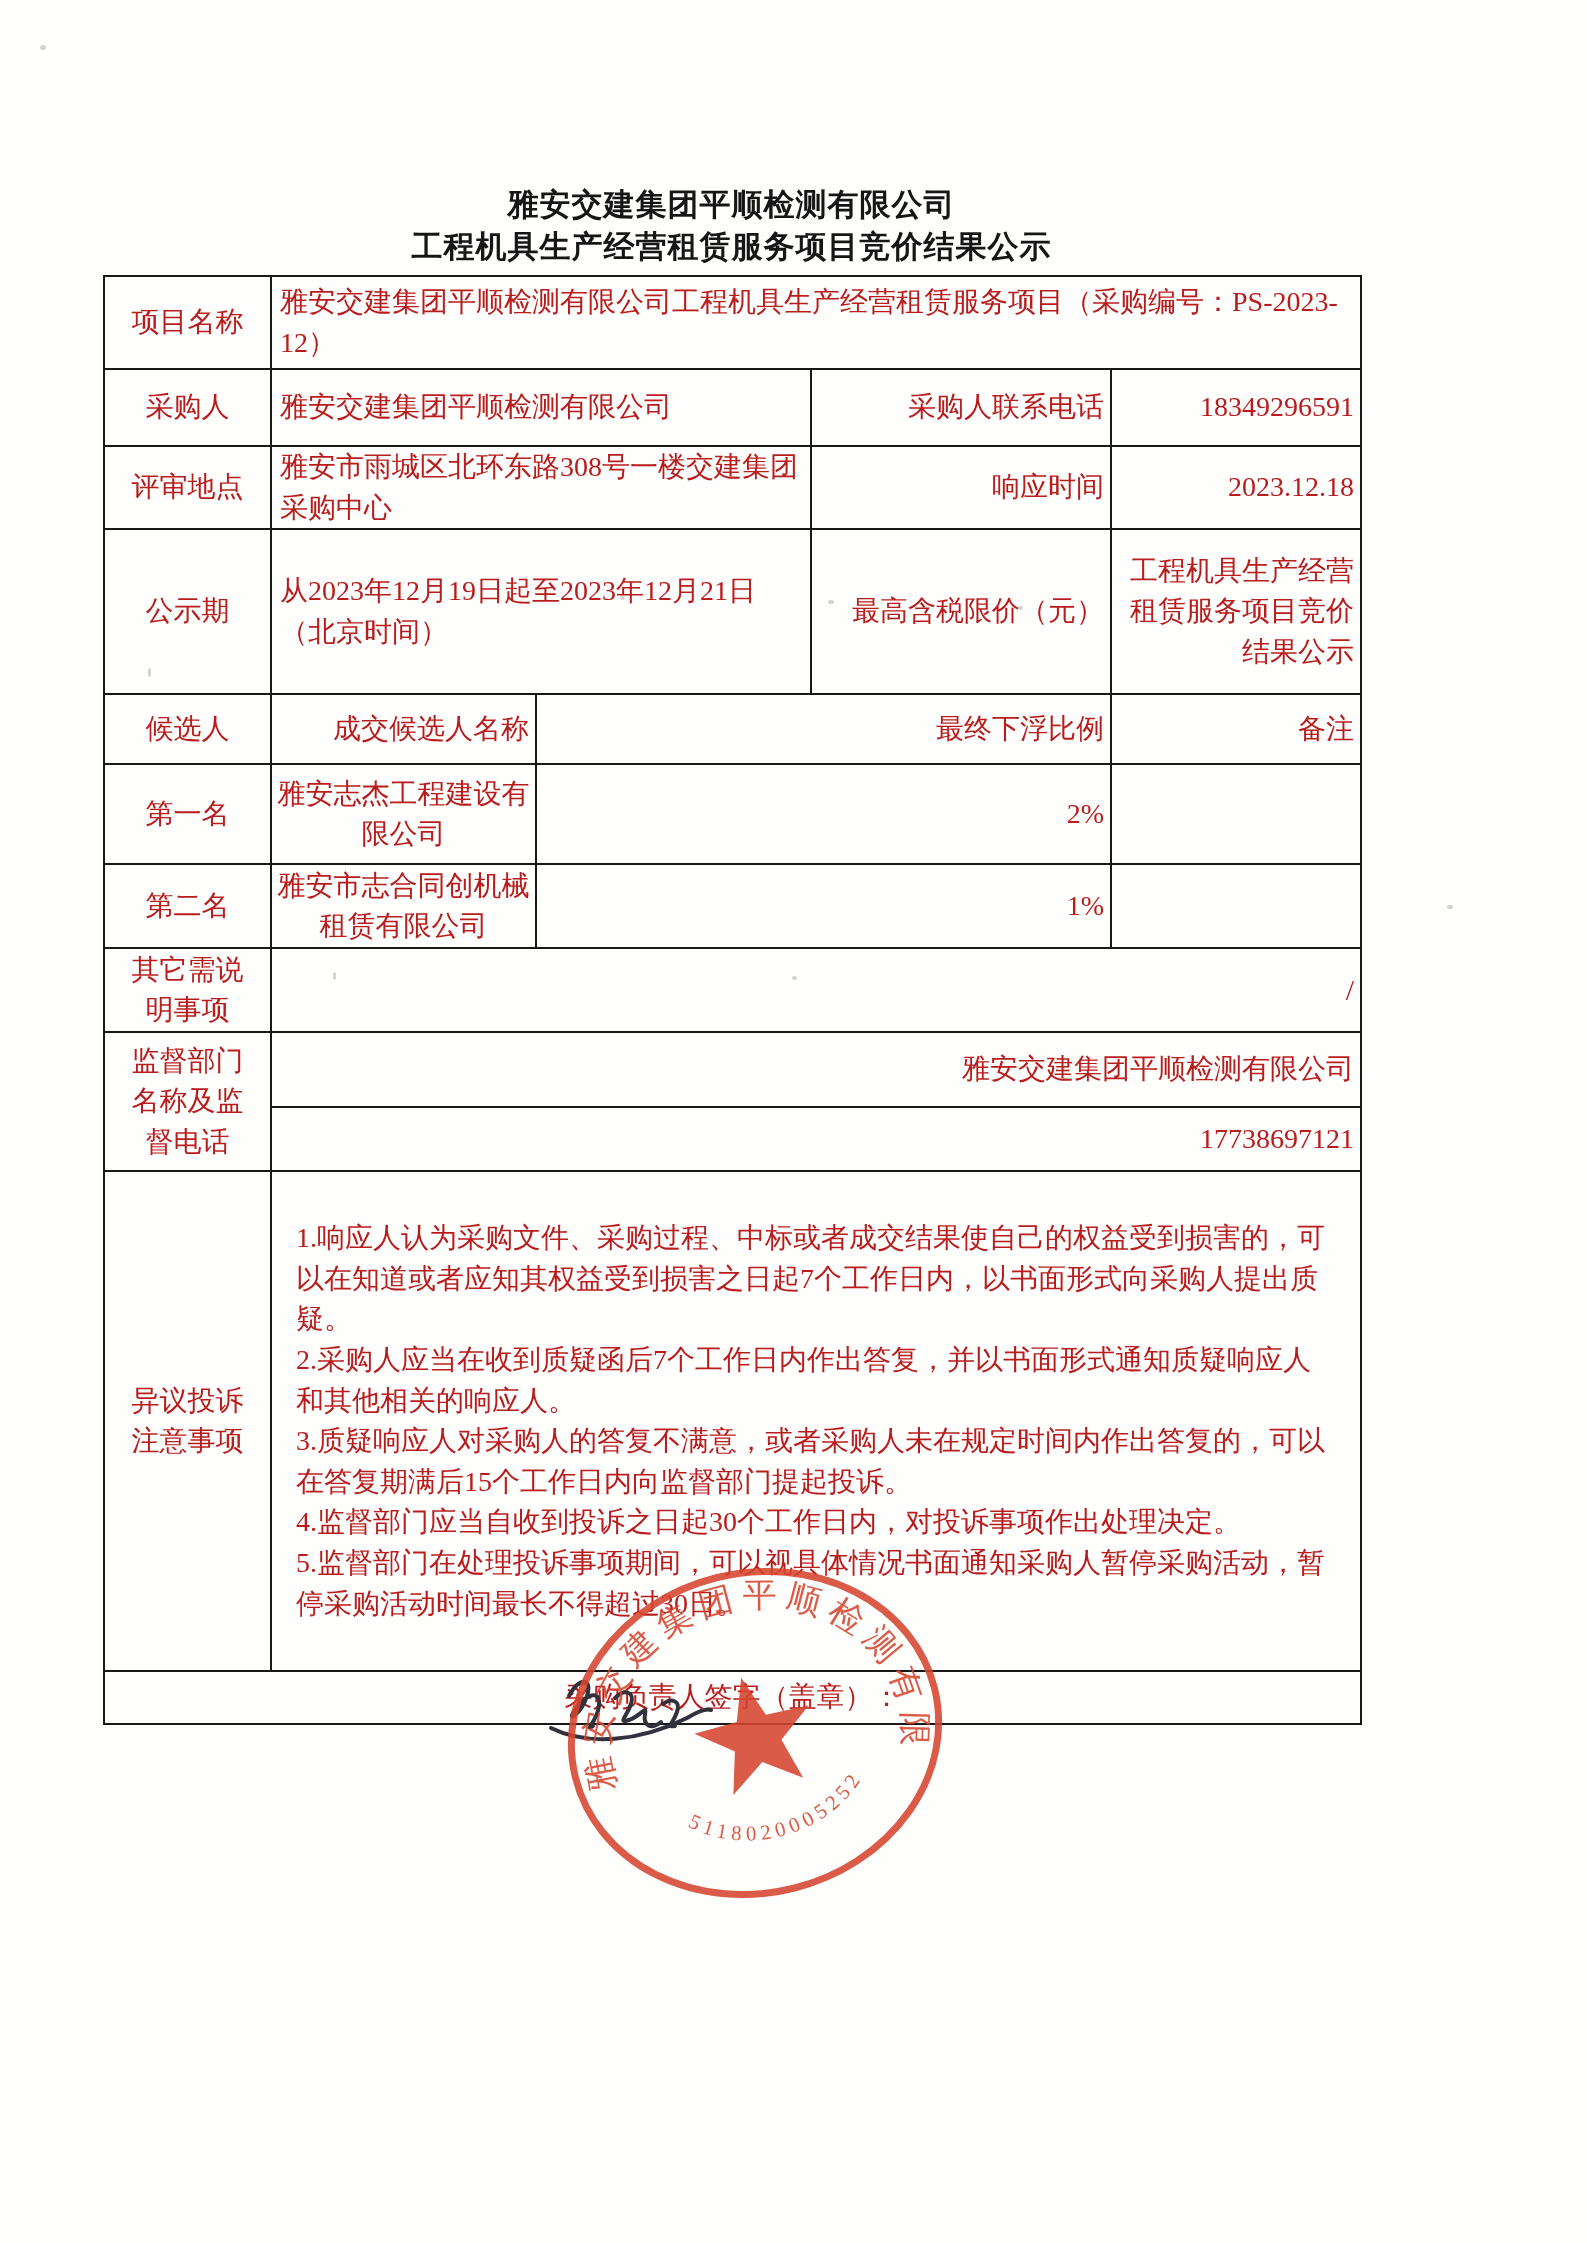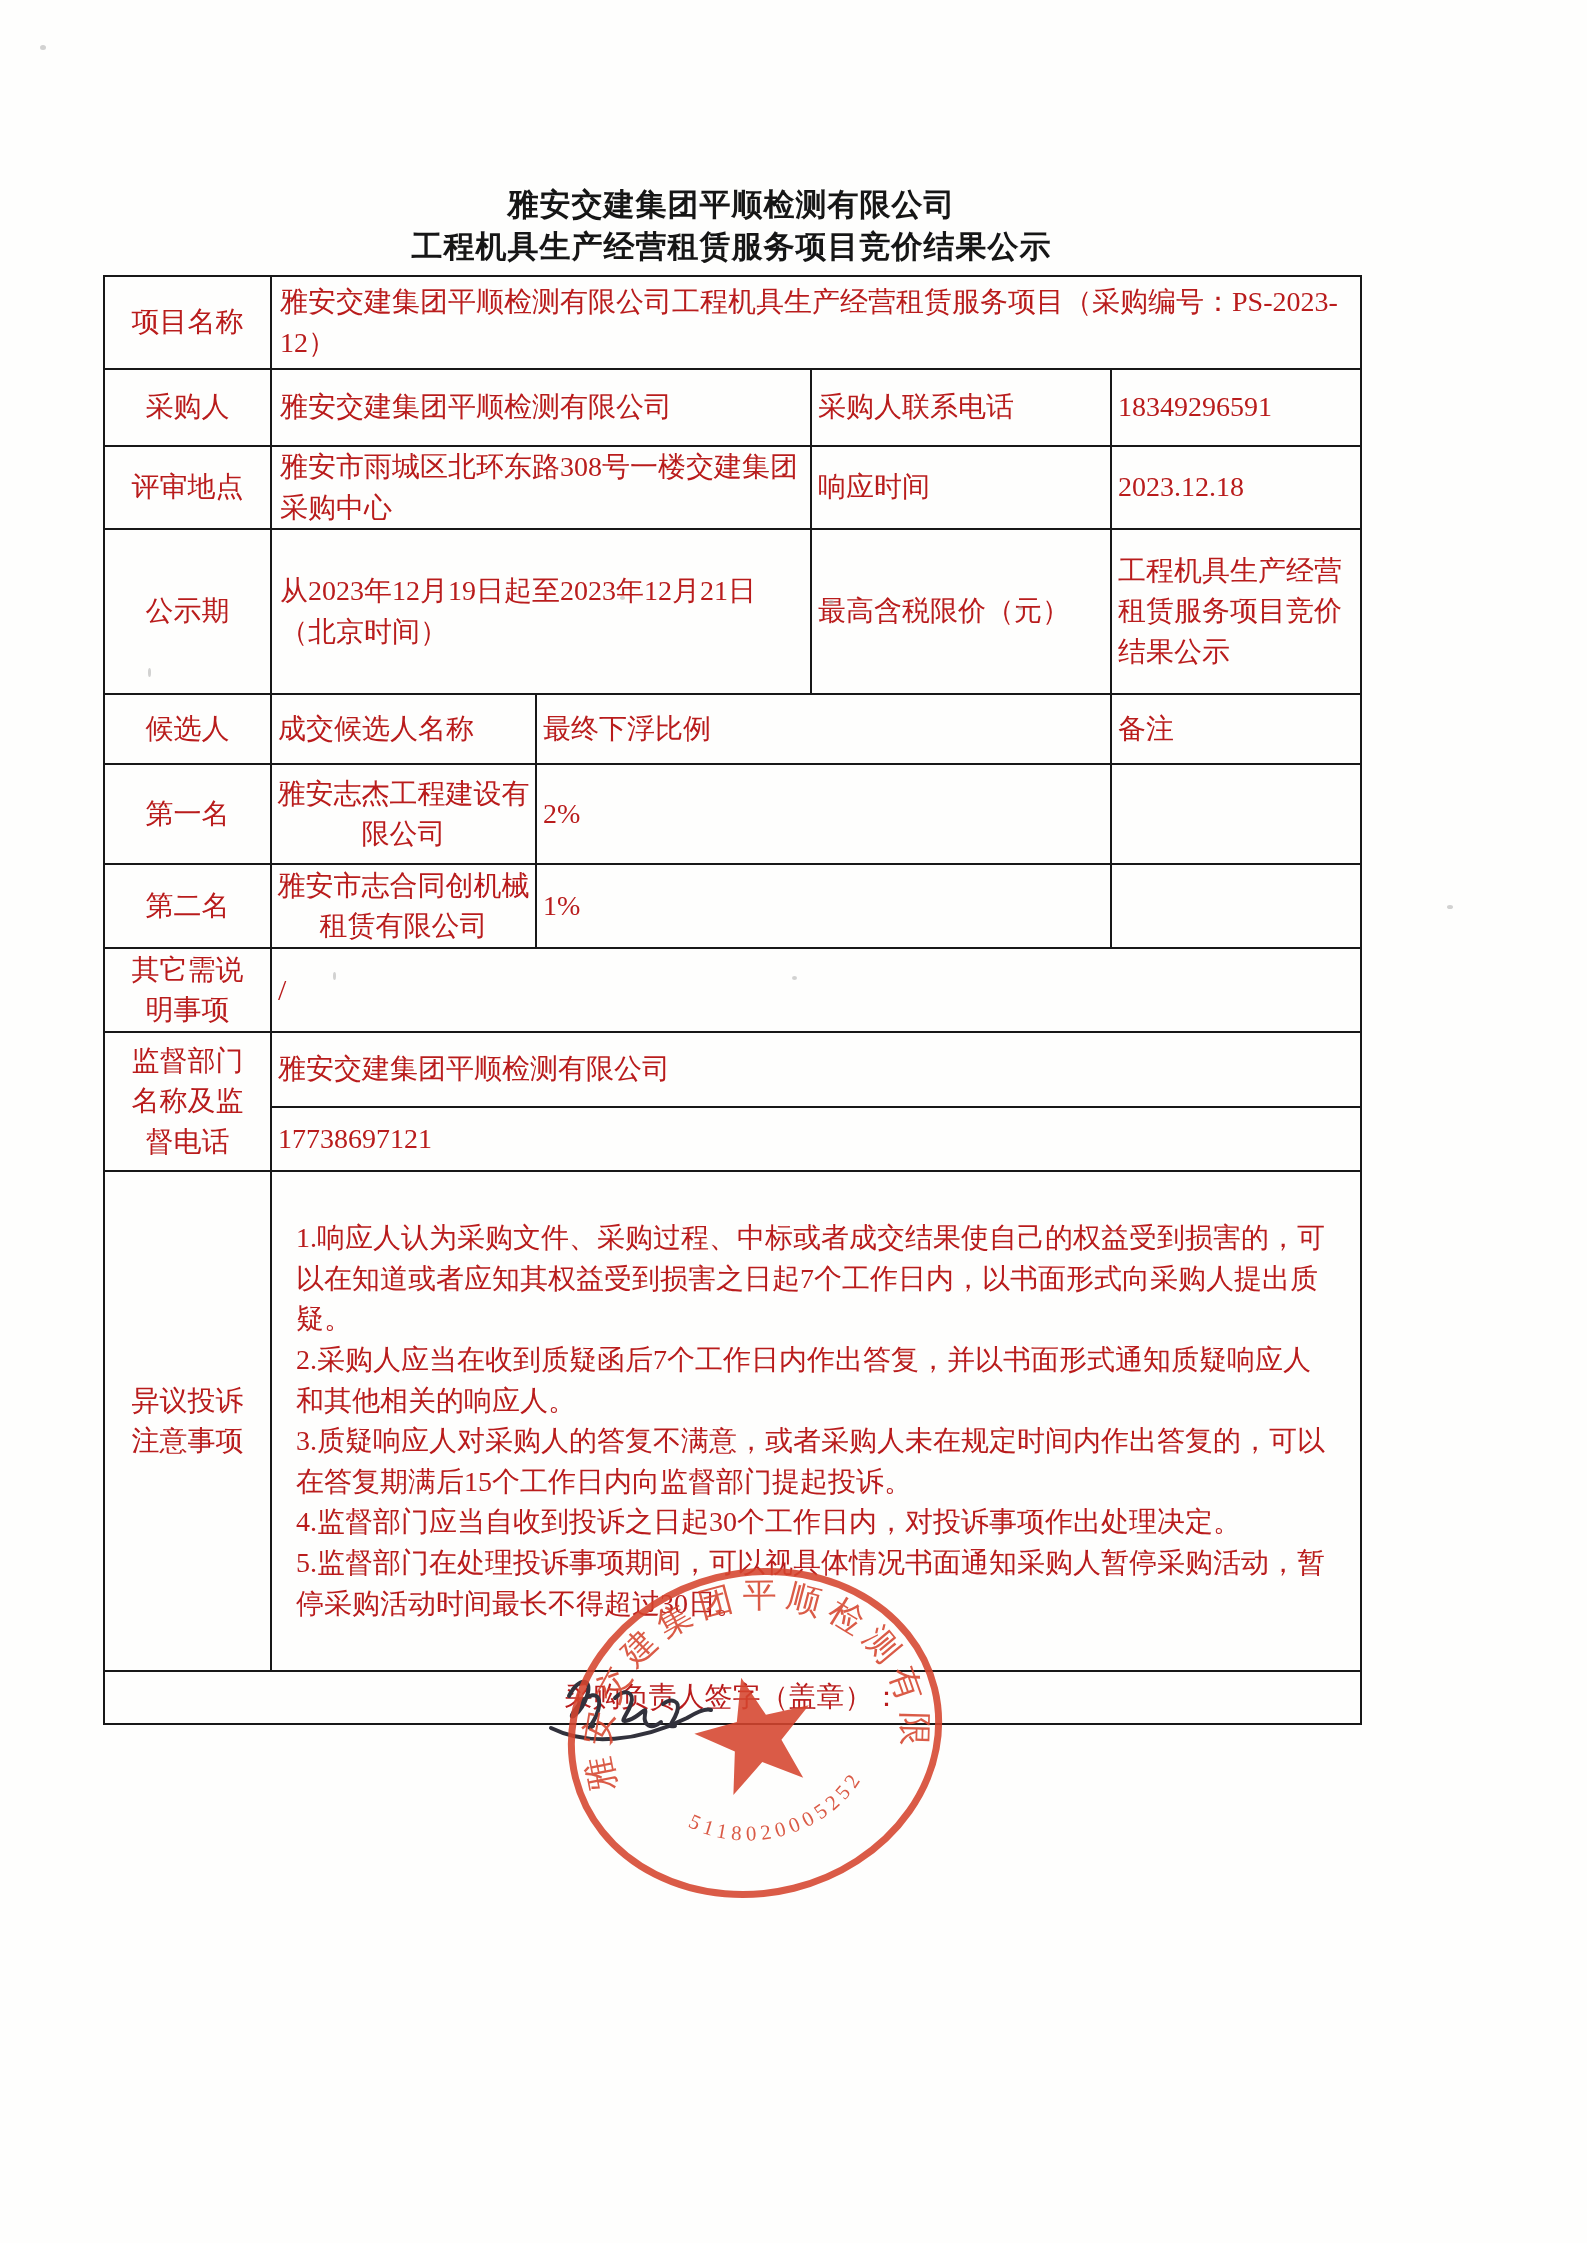--- a/index.html
+++ b/index.html
@@ -24,21 +24,21 @@
     font-size:28px;color:#b91c1c;
   }
   table.doc td{
     border:2px solid #181818;
     vertical-align:middle;
     line-height:1.45;
     overflow:hidden;
   }
   td.lbl{padding:0 16px;text-align:center;}
   td.left{padding:0 6px 0 8px;text-align:left;}
-  td.center{padding:0 6px;text-align:left;}
+  td.center{padding:0 6px;text-align:right;}
   td.candname{padding:0 4px;text-align:center;}
   td.notice{padding:4px 24px;text-align:left;vertical-align:middle;}
   td.notice p{margin:0;}
   td.sigrow{padding:0 12px;text-align:center;}
   tr.r1{height:93px;}  tr.r2{height:77px;}  tr.r3{height:78px;}
   tr.r4{height:165px;} tr.r5{height:70px;}  tr.r6{height:100px;}
   tr.r7{height:84px;} tr.r8{height:84px;}  tr.r9a{height:75px;}
   tr.r9b{height:64px;} tr.r10{height:500px;}tr.r11{height:53px;}
   .slash{font-size:30px;}
   .signature-svg{position:absolute;left:535px;top:1668px;z-index:5;}

